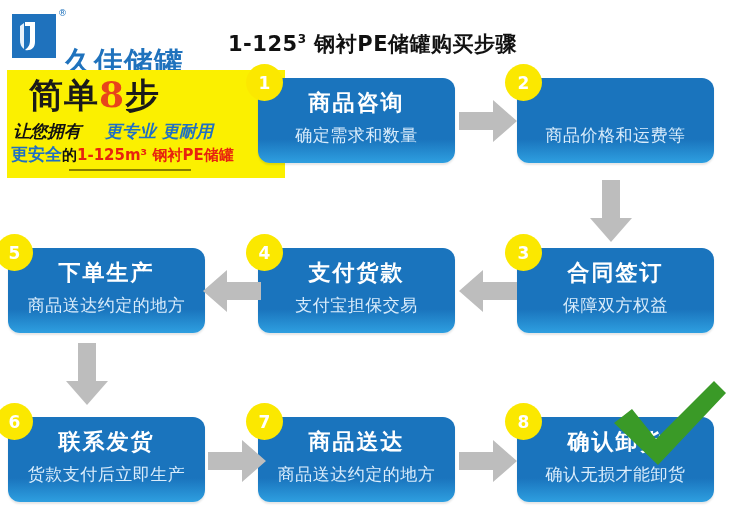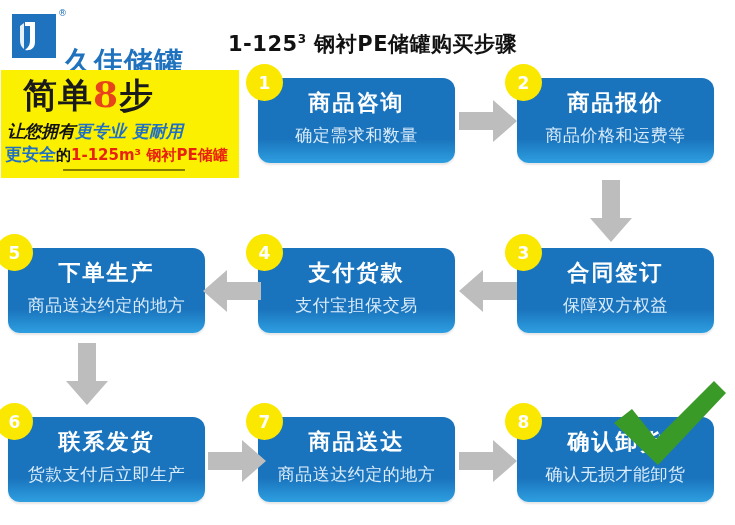--- a/index.html
+++ b/index.html
@@ -18,30 +18,30 @@
   .logo-mark svg{display:block;}
   .logo-reg{position:absolute;left:46px;top:2px;font-size:9px;color:#1f72bd;}
   .logo-text{position:absolute;left:52px;top:12px;font-size:29px;line-height:34px;
      color:#1f72bd;font-weight:bold;letter-spacing:1px;white-space:nowrap;margin-top:27px;}
 
   .header-title{position:absolute;left:228px;top:26px;font-size:21px;line-height:26px;
      color:#111;font-weight:bold;white-space:nowrap;letter-spacing:0.5px;}
   .header-title .sup{font-size:12px;vertical-align:super;}
 
   
-  .promo{position:absolute;left:1px;top:70px;width:238px;height:108px;background:#fbf000;}
+  .promo{position:absolute;left:7px;top:70px;width:238px;height:108px;background:#fbf000;padding-left:40px;}
   .promo-line1{position:absolute;left:22px;top:4px;font-size:34px;line-height:40px;
      font-weight:bold;white-space:nowrap;letter-spacing:1px;color:#1a1a1a;}
   .promo-line1 .num{color:#e8441b;font-family:"DejaVu Serif","Liberation Serif",serif;
      font-weight:bold;font-size:36px;}
   .promo-line2{position:absolute;left:6px;top:50px;font-size:17px;line-height:22px;
      font-weight:bold;white-space:nowrap;color:#111;font-style:italic;}
   .promo-line3{position:absolute;left:4px;top:73px;font-size:17px;line-height:22px;
      font-weight:bold;white-space:nowrap;color:#111;}
-  .blue-it{color:#1f6fc4;font-style:italic;}
+  .blue-it{color:#1f6fc4;font-style:italic;margin-left:24px;}
   .blue-b{color:#1f6fc4;text-align:right;}
   .red-b{color:#e8220f;font-size:15px;}
   .blk-s{color:#111;font-size:15px;font-weight:bold;}
   .underline-bar{position:absolute;left:62px;top:99px;width:122px;height:2px;background:#8a8000;}
 
   
   .step{position:absolute;width:197px;height:85px;border-radius:12px;
      background:linear-gradient(180deg,#1a74bd 0%,#1a74bd 72%,#2e9fe0 100%);
      box-shadow:0 2px 2px rgba(0,0,0,0.10);}
   .step .title{position:absolute;left:0;right:0;top:9px;text-align:center;
@@ -108,21 +108,20 @@
   </div>
 
   <div class="step" id="step1">
     <div class="badge">1</div>
     <div class="title">商品咨询</div>
     <div class="sub">确定需求和数量</div>
   </div>
 
   <div class="step" id="step2">
     <div class="badge">2</div>
-    <div class="title">商品报价</div>
     <div class="sub">商品价格和运费等</div>
   </div>
 
   <div class="step" id="step3">
     <div class="badge">3</div>
     <div class="title">合同签订</div>
     <div class="sub">保障双方权益</div>
   </div>
 
   <div class="step" id="step4">

